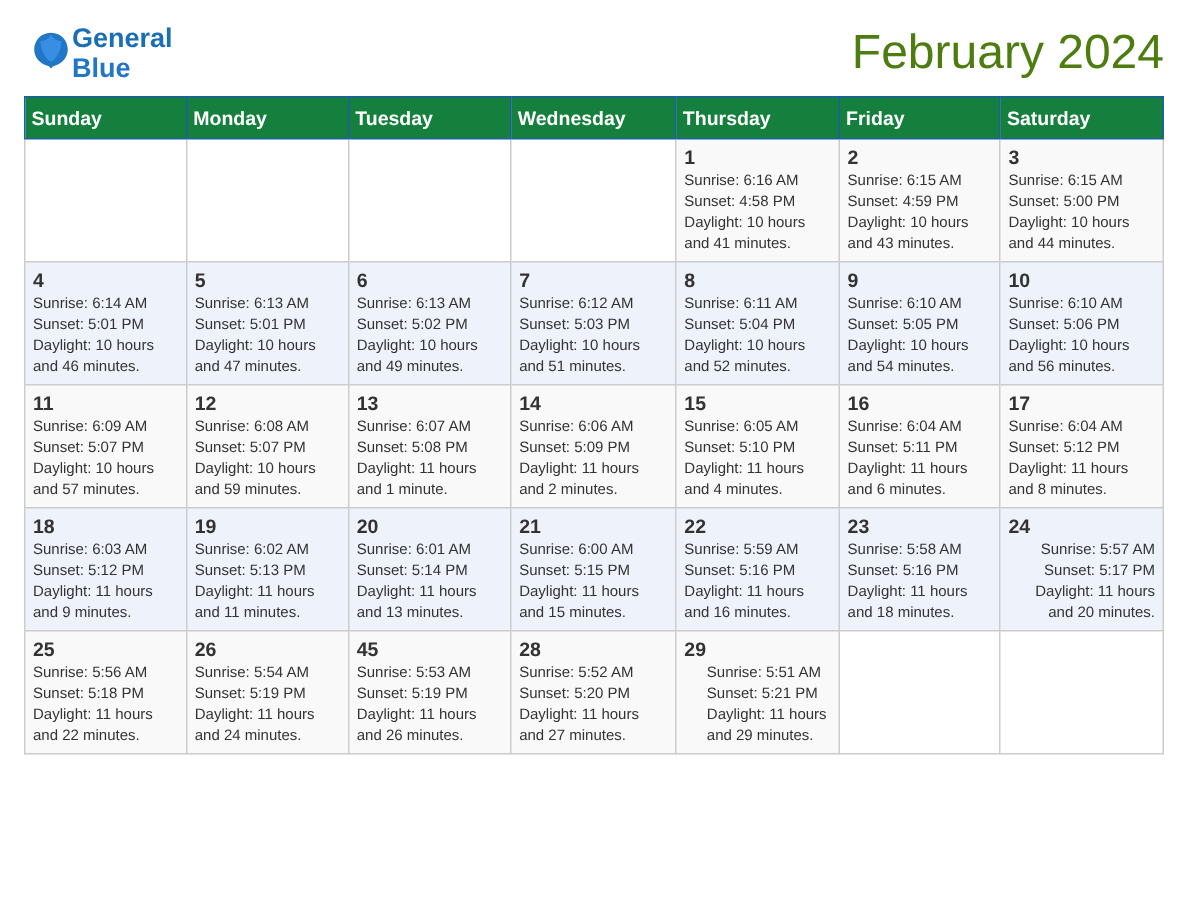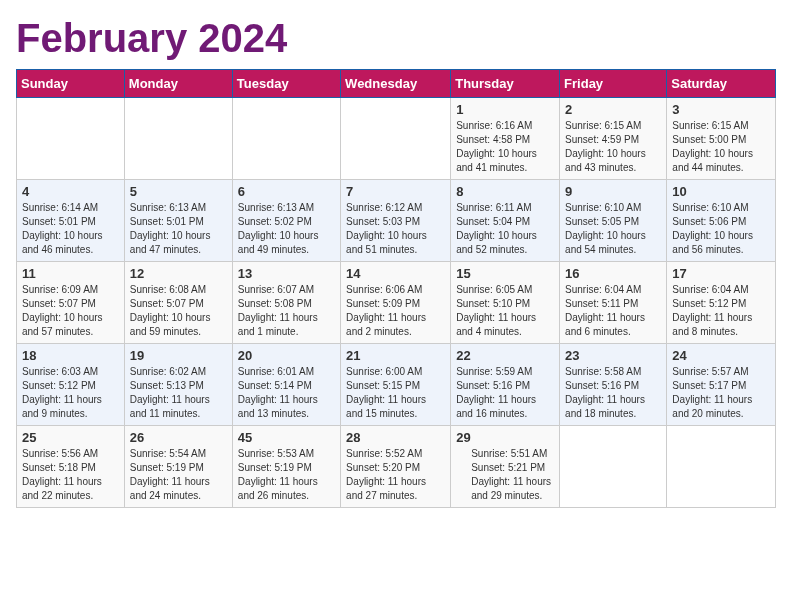--- a/index.html
+++ b/index.html
@@ -31,35 +31,35 @@
     }
     .logo-icon {
       width: 28px;
       height: 28px;
       margin-left: 4px;
     }
     .title-block {
       text-align: right;
     }
     .calendar-title {
-      font-size: 40px;
-      font-weight: bold;
-      color: #701a75;
+      font-size: 32px;
+      font-weight: normal;
+      color: #4d7c0f;
     }
     .calendar-subtitle {
       font-size: 14px;
       color: #555;
     }
     table {
       width: 100%;
       border-collapse: collapse;
       font-size: 11px;
     }
     thead tr th {
-      background: #be185d;
+      background: #15803d;
       color: #fff;
       padding: 6px 4px;
       text-align: left;
       font-size: 13px;
       font-weight: bold;
       border: 1px solid #1a5fa8;
     }
     tbody tr td {
       border: 1px solid #ccc;
       vertical-align: top;
@@ -86,20 +86,32 @@
       color: #333;
     }
     .empty-cell {
       background: #fff !important;
     }
   </style>
 </head>
 <body>
 
 <div class="header-section">
+  <div class="logo">
+    <div>
+      <svg class="logo-icon" viewBox="0 0 40 40">
+        <path d="M20 4 C10 4 4 12 4 20 C4 28 10 34 18 36 L20 38 L22 36 C30 34 36 28 36 20 C36 12 30 4 20 4Z" fill="#2176c7"></path>
+        <path d="M20 6 C22 10 26 12 30 12 C30 20 26 28 20 32 C14 28 10 20 10 12 C14 12 18 10 20 6Z" fill="#4da6ff" opacity="0.5"></path>
+      </svg>
+    </div>
+    <div class="logo-text">
+      <div><span>General</span></div>
+      <div><span style="color:#2176c7">Blue</span></div>
+    </div>
+  </div>
   <div class="title-block">
     <div class="calendar-title">February 2024</div>
   </div>
 </div>
 
 <table>
   <thead>
     <tr>
     <th>Sunday</th>
         <th>Monday</th>
@@ -278,21 +290,21 @@
         </td>
         <td>
           <div class="day-num">23</div>
           <div class="day-info" style="white-space: pre-line;">Sunrise: 5:58 AM
 Sunset: 5:16 PM
 Daylight: 11 hours
 and 18 minutes.</div>
         </td>
         <td>
           <div class="day-num">24</div>
-          <div class="day-info" style="white-space: pre-line;">Sunrise: 5:57 AM
+          <div class="day-info" style="white-space: pre-line; text-align: right;">Sunrise: 5:57 AM
 Sunset: 5:17 PM
 Daylight: 11 hours
 and 20 minutes.</div>
         </td>
       </tr>
       <tr>
         <td>
           <div class="day-num">25</div>
           <div class="day-info" style="white-space: pre-line;">Sunrise: 5:56 AM
 Sunset: 5:18 PM

